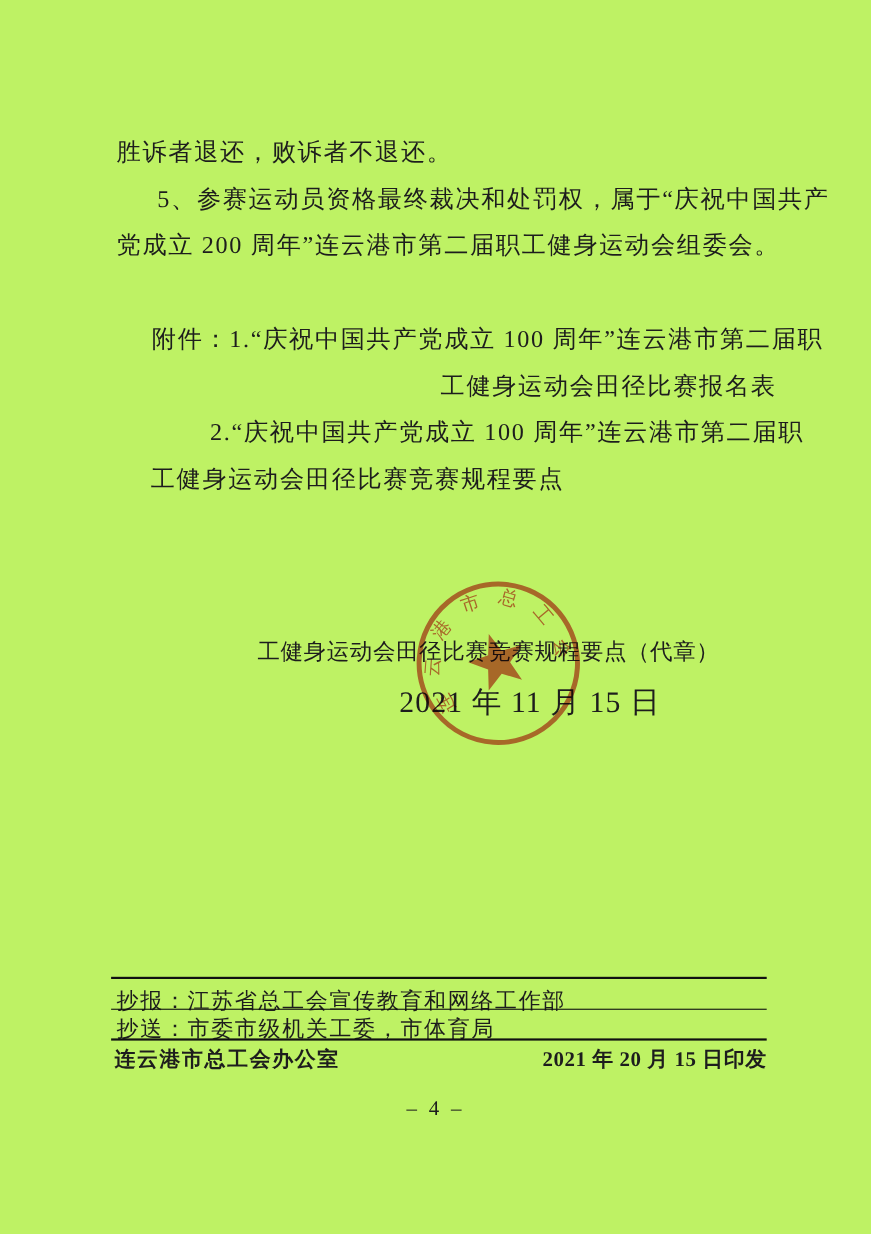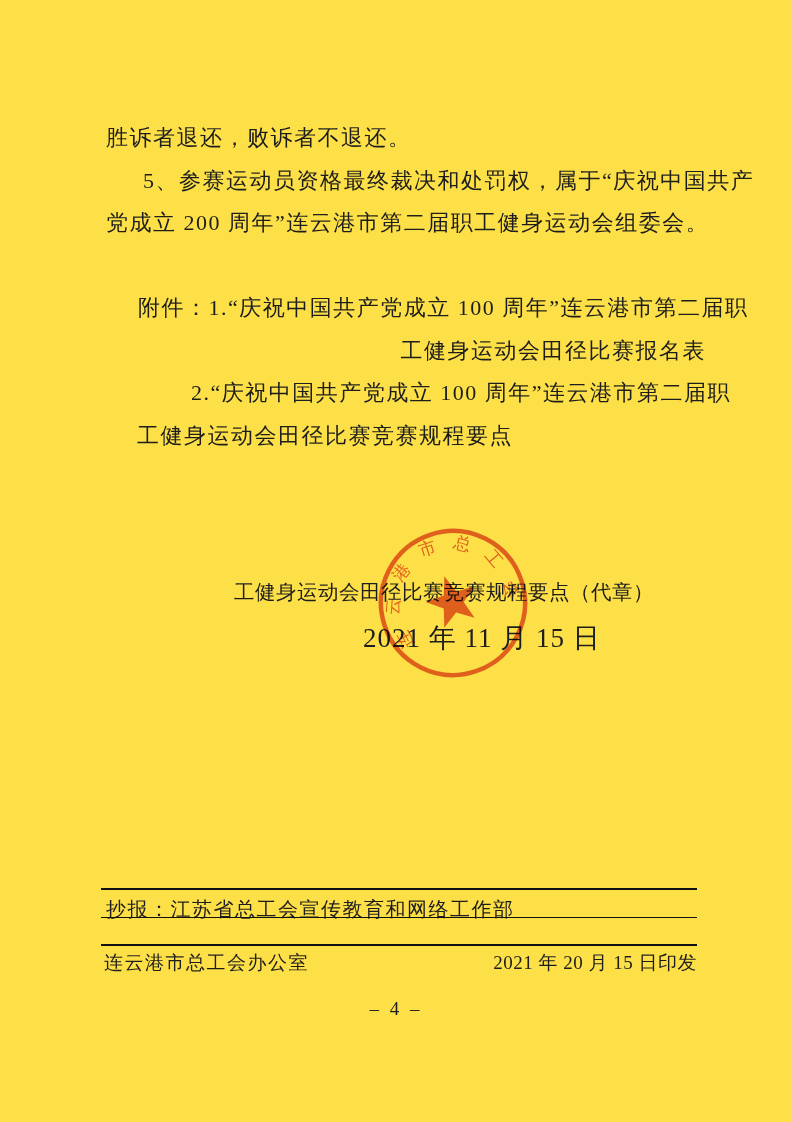--- a/index.html
+++ b/index.html
@@ -4,21 +4,21 @@
 <style>
   html, body {
     margin: 0;
     padding: 0;
     background: #ffffff;
   }
   .page {
     position: relative;
     width: 792px;
     height: 1122px;
-    background: #fde047;
+    background: #bef264;
     overflow: hidden;
     font-family: "Liberation Serif", "DejaVu Serif", serif;
     color: #1d1d1d;
   }
   
   .body-text {
     position: absolute;
     left: 106px;
     top: 117px;
     width: 600px;
@@ -83,20 +83,21 @@
   .f2 { top: 921.5px; }
   .fbottom {
     position: absolute;
     left: 104px;
     top: 950px;
     width: 593px;
     display: flex;
     justify-content: space-between;
     align-items: flex-start;
     font-size: 19px;
+    font-weight: bold;
   }
   .fbottom .issuer { letter-spacing: 1.5px; white-space: nowrap; }
   .fbottom .printdate { letter-spacing: 0.5px; white-space: nowrap; }
   .pagenum {
     position: absolute;
     left: 0;
     top: 998px;
     width: 792px;
     text-align: center;
     font-size: 19px;
@@ -130,20 +131,21 @@
       <path id="sealArc" d="M 73 146.8 A 54 54 0 1 1 127 146.8" fill="none"></path>
       <text font-size="17" letter-spacing="15" text-anchor="middle" fill="#d9453c" font-family="Liberation Serif, DejaVu Serif, serif">
         <textPath href="#sealArc" startOffset="50%">连云港市总工会</textPath>
       </text>
     </g>
   </svg>
 
   <div class="rule rule1"></div>
   <div class="fline f1">抄报：江苏省总工会宣传教育和网络工作部</div>
   <div class="rule rule2"></div>
+  <div class="fline f2">抄送：市委市级机关工委，市体育局</div>
   <div class="rule rule3"></div>
 
   <div class="fbottom">
     <span class="issuer">连云港市总工会办公室</span>
     <span class="printdate">2021 年 20 月 15 日印发</span>
   </div>
 
   <div class="pagenum">– 4 –</div>
 
 </div>

